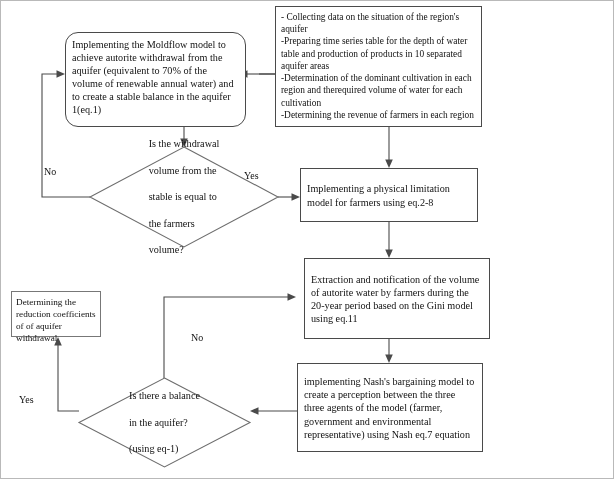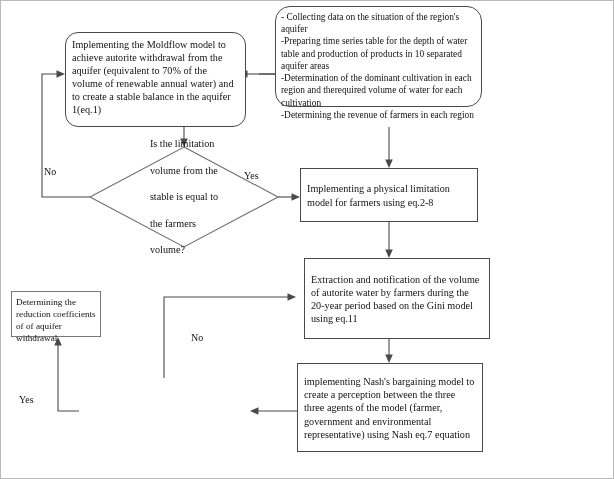--- a/index.html
+++ b/index.html
@@ -116,48 +116,60 @@
 
     <path d="M 163 377 L 163 296 L 288 296"></path>
     <polygon points="295,296 286.5,292.2 286.5,299.8"></polygon>
 
     <path d="M 78 410 L 57 410 L 57 343"></path>
     <polygon points="57,336 53.2,344.5 60.8,344.5"></polygon>
   </svg>
 
   <div class="node" style="left:64px; top:31px; width:181px; height:95px;border-radius:13px;">Implementing the Moldflow model to achieve autorite withdrawal from the aquifer (equivalent to 70% of the volume of renewable annual water) and to create a stable balance in the aquifer 1(eq.1)</div>
 
-  <div class="node" style="left:274px; top:5px; width:207px; height:101px; font-size:9.4px; line-height:1.3; padding:4px 5px;border-radius:15px;">- Collecting data on the situation of the region's aquifer
+  <div class="node" style="left:274px; top:5px; width:207px; height:121px; font-size:9.4px; line-height:1.3; padding:4px 5px;">- Collecting data on the situation of the region's aquifer
 -Preparing time series table for the depth of water table and production of products in 10 separated aquifer areas
 -Determination of the dominant cultivation in each region and therequired  volume of water for each cultivation
 -Determining the revenue of farmers in each region</div>
 
   <div class="node" style="left:299px; top:167px; width:178px; height:54px; display:flex; align-items:center;">Implementing a physical limitation model for farmers using eq.2-8</div>
 
   <div class="node" style="left:295px; top:257px; width:186px; height:81px; display:flex; align-items:center;margin-left:8px;">Extraction and notification of the volume of autorite water by farmers during the 20-year period based on the Gini model using eq.11</div>
 
   <div class="node" style="left:296px; top:362px; width:186px; height:89px; display:flex; align-items:center;">implementing Nash's bargaining model to create a perception between the three three agents of the model (farmer, government and environmental representative) using Nash eq.7 equation</div>
 
   <div class="node thin" style="left:10px; top:290px; width:90px; height:46px; font-size:9.2px; line-height:1.32; padding:4px 4px;">Determining the reduction coefficients of of aquifer withdrawal</div>
 
   <div class="diamond-wrap" style="left:89px; top:146px; width:188px; height:100px;">
     <svg width="188" height="100" viewBox="0 0 188 100" aria-hidden="true">
       <polygon points="94,0 188,50 94,100 0,50" fill="#ffffff" stroke="#6d6d6d" stroke-width="1.1"></polygon>
     </svg>
     <div class="diamond-label">
       <div>
-        <span>Is the limitation</span>
+        <span>Is the withdrawal</span>
         <span>volume from the</span>
         <span>stable is equal to</span>
         <span>the farmers</span>
         <span>volume?</span>
       </div>
     </div>
   </div>
 
+  <div class="diamond-wrap" style="left:78px; top:377px; width:171px; height:89px;">
+    <svg width="171" height="89" viewBox="0 0 171 89" aria-hidden="true">
+      <polygon points="85.5,0 171,44.5 85.5,89 0,44.5" fill="#ffffff" stroke="#6d6d6d" stroke-width="1.1"></polygon>
+    </svg>
+    <div class="diamond-label">
+      <div>
+        <span>Is there a balance</span>
+        <span>in the aquifer?</span>
+        <span>(using eq-1)</span>
+      </div>
+    </div>
+  </div>
 
   <div class="edge-label" style="left:43px; top:165px;">No</div>
 
   <div class="edge-label" style="left:243px; top:169px;">Yes</div>
 
   <div class="edge-label" style="left:190px; top:331px;">No</div>
 
   <div class="edge-label" style="left:18px; top:393px;">Yes</div>
 
 </div>

